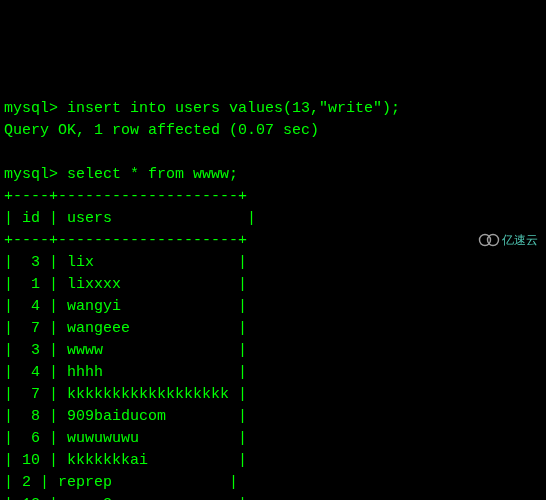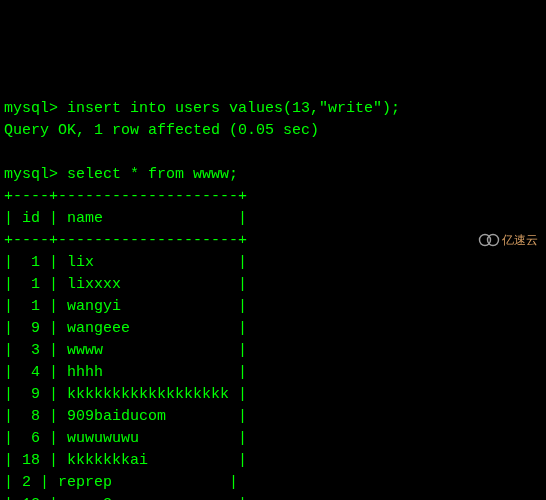--- a/index.html
+++ b/index.html
@@ -12,56 +12,56 @@
       padding: 10px 4px;
       width: 546px;
       height: 500px;
       position: relative;
       white-space: pre;
     }
     .watermark {
       position: absolute;
       right: 8px;
       top: 228px;
-      color: #fdba74;
+      color: #5eead4;
       font-family: Arial, sans-serif;
       font-size: 12px;
       opacity: 0.85;
       white-space: nowrap;
     }
     .watermark .circles {
       display: inline-block;
       vertical-align: middle;
       margin-right: 2px;
     }
     .watermark .circles svg { display: block; }
     .watermark .txt { vertical-align: middle; }
   </style>
 </head>
 <body>
 
 
 
 <div><span>mysql&gt; </span><span>insert into users values(13,"write");</span>
-<span>Query OK, 1 row affected (0.05 sec)</span>
+<span>Query OK, 1 row affected (0.07 sec)</span>
 <span></span>
 <span>mysql&gt; </span><span>select * from wwww;</span>
 <span>+----+--------------------+</span>
-<span>| id | name               |</span>
+<span>| id | users               |</span>
 <span>+----+--------------------+</span>
-<span>|  1 | lix                |</span>
+<span>|  3 | lix                |</span>
 <span>|  1 | lixxxx             |</span>
-<span>|  1 | wangyi             |</span>
-<span>|  9 | wangeee            |</span>
+<span>|  4 | wangyi             |</span>
+<span>|  7 | wangeee            |</span>
 <span>|  3 | wwww               |</span>
 <span>|  4 | hhhh               |</span>
-<span>|  9 | kkkkkkkkkkkkkkkkkk |</span>
+<span>|  7 | kkkkkkkkkkkkkkkkkk |</span>
 <span>|  8 | 909baiducom        |</span>
 <span>|  6 | wuwuwuwu           |</span>
-<span>| 18 | kkkkkkkai          |</span>
+<span>| 10 | kkkkkkkai          |</span>
 <span>| 2 | reprep             |</span>
 <span>| 12 | user3              |</span>
 
 
 </div>
 
 <div class="watermark">
   <span class="circles">
     <svg width="22" height="14" viewBox="0 0 22 14">
       <circle cx="7" cy="7" r="5.5" fill="none" stroke="#bbbbbb" stroke-width="1.4"></circle>

